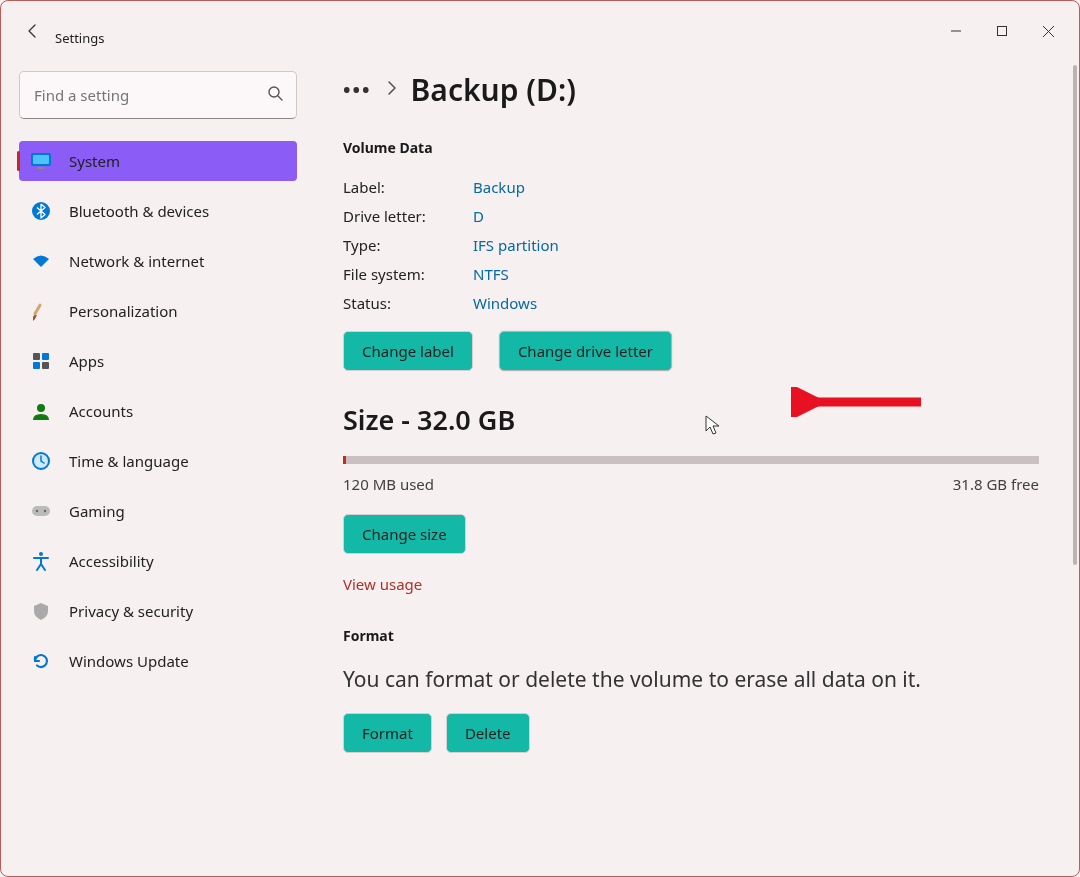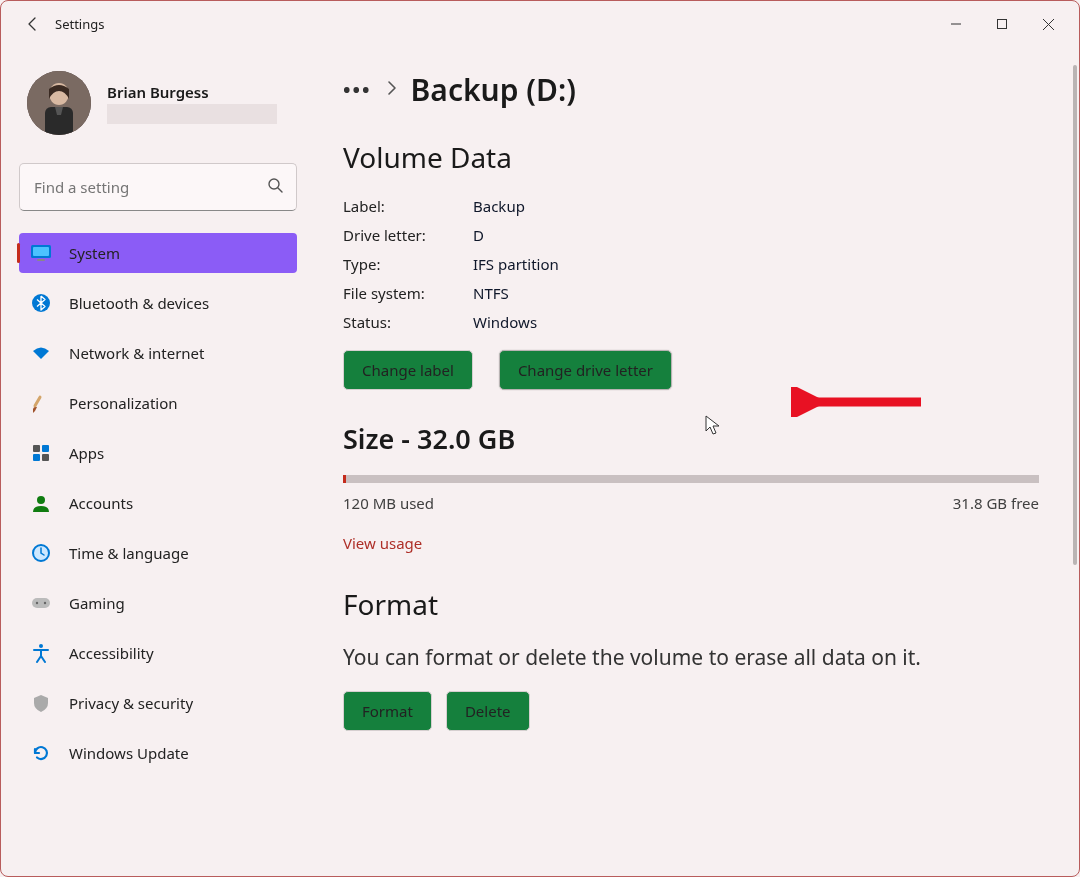--- a/index.html
+++ b/index.html
@@ -12,21 +12,21 @@
     width: 1080px;
     height: 877px;
     overflow: hidden;
     position: relative;
     border: 1px solid #b85c5c;
     border-radius: 8px;
   }
   .titlebar {
     height: 46px;
     display: flex;
-    align-items: center;
+    align-items: flex-end;
     padding: 0 8px 0 16px;
   }
   .back-arrow {
     width: 32px; height: 32px;
     display: flex; align-items: center; justify-content: center;
     cursor: pointer;
     border-radius: 4px;
     margin-right: 6px;
   }
   .title { font-size: 13px; color: #222; font-weight: 400; }
@@ -131,38 +131,38 @@
     font-size: 20px;
     letter-spacing: 2px;
     color: #333;
     font-weight: 700;
     cursor: pointer;
   }
   .bc-chevron { color: #555; }
   .bc-title { font-size: 30px; font-weight: 600; }
 
   .section-head {
-    font-size: 28px; font-weight: 400;
+    font-size: 14px; font-weight: 700;
     margin-bottom: 20px;
   }
   .kv-grid {
     display: grid;
     grid-template-columns: 130px 1fr;
     row-gap: 9px;
     margin-bottom: 18px;
     font-size: 15px;
   }
   .kv-label { color: #222; }
-  .kv-value { color: #0f172a; }
+  .kv-value { color: #0369a1; }
 
   .btn-row { display: flex; gap: 14px; margin-bottom: 30px; }
   .btn {
     padding: 9px 18px;
     border: 1px solid #d6cfd0;
-    background: #15803d;
+    background: #14b8a6;
     border-radius: 5px;
     font-size: 15px;
     cursor: pointer;
     font-family: inherit;
     color: #222;
   }
   .btn.highlight {
     border-color: #b8b3b3;
     box-shadow: 0 0 0 1px rgba(0,0,0,0.04);
     margin-left: 12px;
@@ -229,35 +229,20 @@
     <div class="win-btn close">
       <svg width="11" height="11" viewBox="0 0 11 11">
           <path d="M0 0 L11 11 M11 0 L0 11" stroke="#333" stroke-width="1"></path>
         </svg>
     </div>
   </div>
 </div>
 
 <div class="app">
   <aside class="sidebar">
-    <div class="profile">
-      <div class="avatar">
-        <svg viewBox="0 0 64 64">
-          <rect width="64" height="64" fill="#7a6a62"></rect>
-          <ellipse cx="32" cy="23" rx="10" ry="11" fill="#d8b9a2"></ellipse>
-          <path d="M22 18 Q32 10 42 18 L42 28 Q38 20 32 20 Q26 20 22 28 Z" fill="#3a2a22"></path>
-          <rect x="18" y="36" width="28" height="30" rx="6" fill="#2a2a2a"></rect>
-          <path d="M28 36 L36 36 L34 44 L30 44 Z" fill="#555"></path>
-        </svg>
-      </div>
-      <div>
-        <div class="profile-name">Brian Burgess</div>
-        <div class="profile-sub"></div>
-      </div>
-    </div>
 
     <div class="search-wrap">
       <input class="search-input" placeholder="Find a setting" style="">
       <span class="search-icon">
         <svg width="16" height="16" viewBox="0 0 16 16">
             <circle cx="7" cy="7" r="5" stroke="#555" stroke-width="1.4" fill="none"></circle>
             <path d="M11 11 L15 15" stroke="#555" stroke-width="1.4" stroke-linecap="round"></path>
           </svg>
       </span>
     </div>
@@ -395,20 +380,23 @@
     </div>
 
     <div class="size-head">Size - 32.0 GB</div>
     <div class="size-bar">
       <div class="size-fill"></div>
     </div>
     <div class="size-labels">
       <span>120 MB used</span>
       <span>31.8 GB free</span>
     </div>
+    <div class="btn-row" style="margin-bottom:20px;">
+      <button class="btn">Change size</button>
+    </div>
     <span class="link">View usage</span>
 
     <div class="section-head">Format</div>
     <div class="format-desc">You can format or delete the volume to erase all data on it.</div>
     <div class="btn-row">
       <button class="btn">Format</button>
       <button class="btn">Delete</button>
     </div>
   </main>
 </div>

